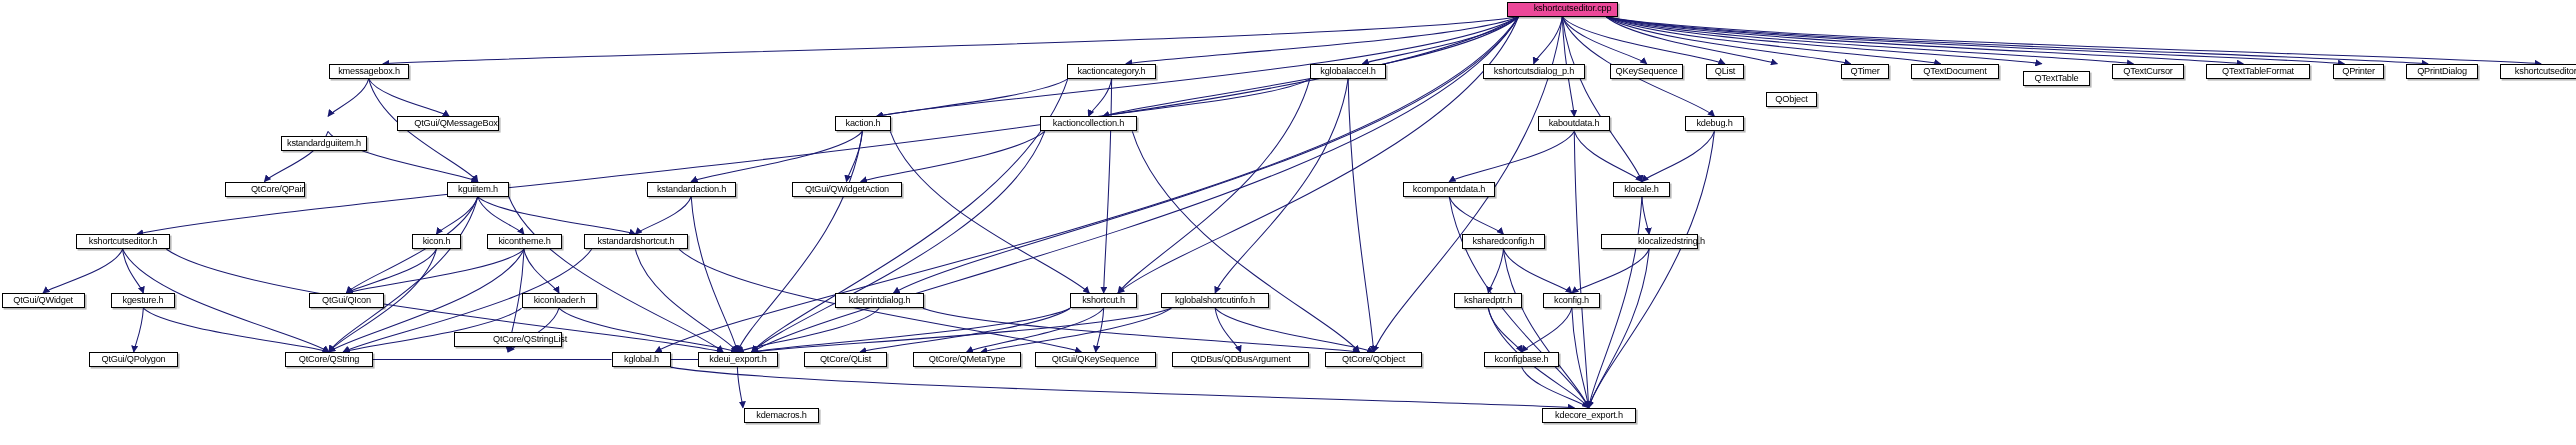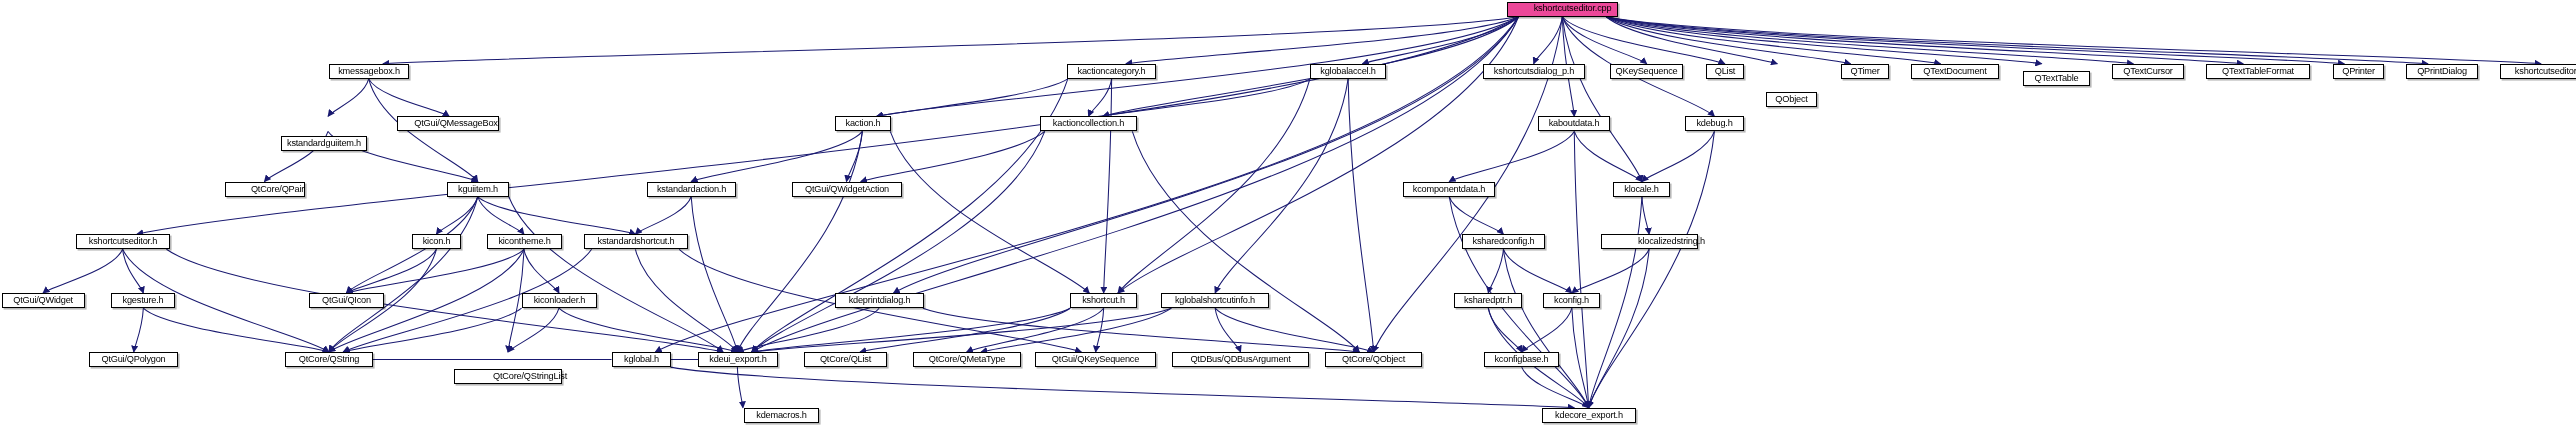--- a/index.html
+++ b/index.html
@@ -190,21 +190,21 @@
       <div class="node" style="left: 522px; top: 293px; width: 75px;">kiconloader.h</div>
       <div class="node" style="left: 835px; top: 293px; width: 89px;">kdeprintdialog.h</div>
       <div class="node" style="left: 1070px; top: 293px; width: 67px;">kshortcut.h</div>
       <div class="node" style="left: 1161px; top: 293px; width: 108px;">kglobalshortcutinfo.h</div>
       <div class="node" style="left: 111px; top: 293px; width: 64px;">kgesture.h</div>
       <div class="node" style="left: 1.6px; top: 293px; width: 83px;">QtGui/QWidget</div>
       <div class="node" style="left: 1454px; top: 293px; width: 68px;">ksharedptr.h</div>
       <div class="node" style="left: 1543px; top: 293px; width: 57px;">kconfig.h</div>
       <div class="node" style="left: 89px; top: 352px; width: 89px;">QtGui/QPolygon</div>
       <div class="node" style="left: 285px; top: 352px; width: 88px;">QtCore/QString</div>
-      <div class="node" style="left: 454px; top: 369px; width: 108px; padding-left: 44px;">QtCore/QStringList</div>
+      <div class="node" style="left: 454px; top: 332px; width: 108px; padding-left: 44px;">QtCore/QStringList</div>
       <div class="node" style="left: 612px; top: 352px; width: 59px;">kglobal.h</div>
       <div class="node" style="left: 698px; top: 352px; width: 80px;">kdeui_export.h</div>
       <div class="node" style="left: 804px; top: 352px; width: 83px;">QtCore/QList</div>
       <div class="node" style="left: 913px; top: 352px; width: 108px;">QtCore/QMetaType</div>
       <div class="node" style="left: 1035px; top: 352px; width: 121px;">QtGui/QKeySequence</div>
       <div class="node" style="left: 1172px; top: 352px; width: 137px;">QtDBus/QDBusArgument</div>
       <div class="node" style="left: 1325px; top: 352px; width: 97px;">QtCore/QObject</div>
       <div class="node" style="left: 1484px; top: 352px; width: 75px;">kconfigbase.h</div>
       <div class="node" style="left: 744px; top: 408px; width: 75px;">kdemacros.h</div>
       <div class="node" style="left: 1542px; top: 408px; width: 94px;">kdecore_export.h</div>

